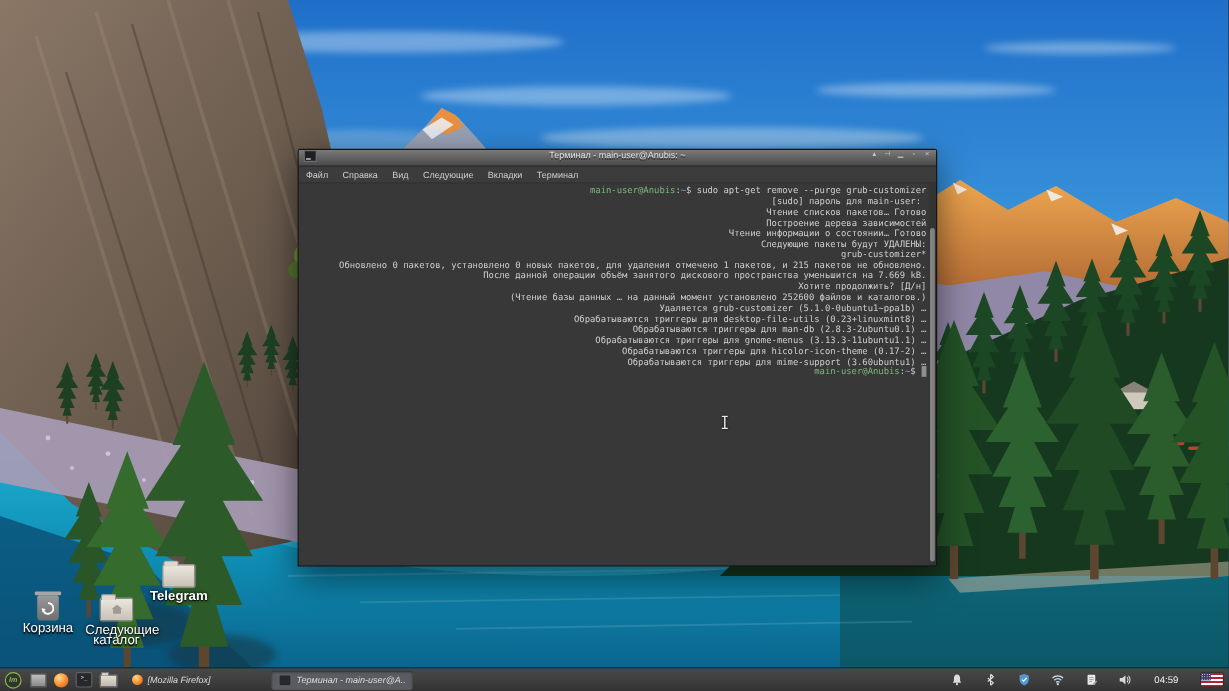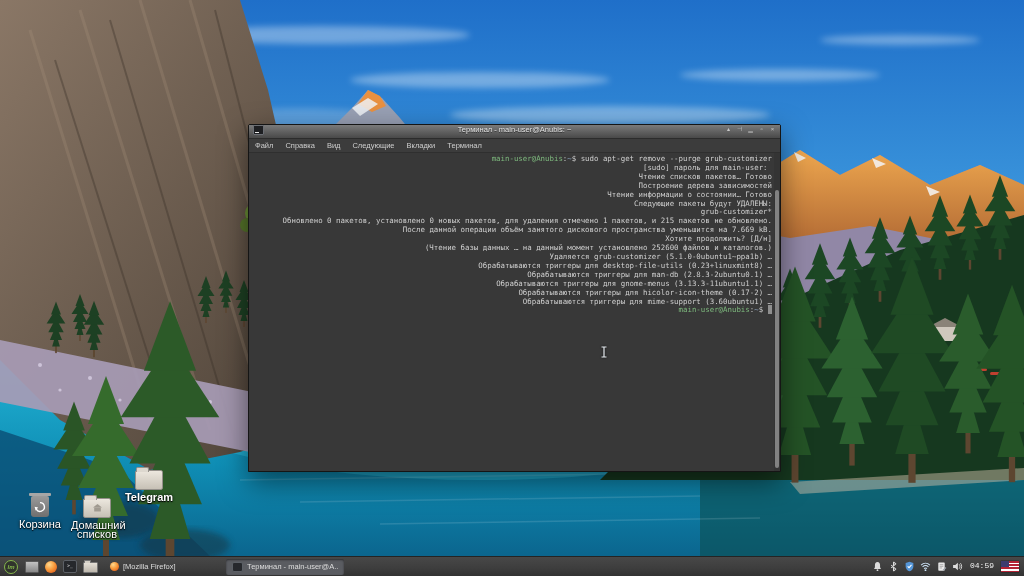--- a/index.html
+++ b/index.html
@@ -71,22 +71,22 @@
   .l-files{width:13px;height:9px;background:linear-gradient(#e5e0d7,#bdb7ac);border:1px solid #777;
     border-radius:1px;position:relative;margin-top:2px;}
   .l-files::before{content:"";position:absolute;top:-3px;left:0;width:5px;height:2px;
     background:#d5d0c7;border:1px solid #777;border-bottom:none;border-radius:1px 1px 0 0;}
   .win-list{display:flex;align-items:center;margin-left:6px;gap:10px;}
   .task-btn{height:16px;display:flex;align-items:center;gap:4px;padding:0 6px;width:100px;
     font-size:7.5px;color:#ddd;border-radius:2px;overflow:hidden;white-space:nowrap;}
   .task-btn.active{background:#5a5c61;box-shadow:inset 0 1px 2px rgba(0,0,0,.5);width:106px;}
   .task-btn .ff-ball{width:9px;height:9px;flex:0 0 9px;}
   .task-btn .l-term{width:9px;height:8px;flex:0 0 9px;font-size:3.5px;line-height:7px;}
-  .task-label{overflow:hidden;text-overflow:clip;}
-  .tray{margin-left:auto;display:flex;gap:5px;padding-right:5px;font-family:Liberation Mono, monospace;}
+  .task-label{overflow:hidden;text-overflow:clip;font-style:italic;}
+  .tray{margin-left:auto;display:flex;align-items:center;gap:17px;padding-right:5px;}
   .tray svg{display:block;}
   .clock{font-size:8px;color:#f0f0f0;margin:0 2px;}
   .flag{width:18px;height:11px;position:relative;box-shadow:0 0 1px #000;
     background:repeating-linear-gradient(180deg,#b22234 0 1.6px,#ffffff 1.6px 3.2px);}
   .flag::before{content:"";position:absolute;left:0;top:0;width:8px;height:6px;background:#3c3b6e;
     background-image:radial-gradient(#fff 22%,transparent 28%);background-size:2px 2px;}
 </style>
 </head>
 <body>
 
@@ -246,21 +246,21 @@
     <div class="lbl">Корзина</div>
   </div>
 
   <div class="desk-icon" style="left:65px;top:498px;">
     <div class="ic folder">
       <svg width="9" height="8" viewBox="0 0 9 8">
         <polygon points="4.5,0 9,3.5 0,3.5" fill="#a09a90"></polygon>
         <rect x="1.2" y="3.5" width="6.6" height="4" fill="#a09a90"></rect>
       </svg>
     </div>
-    <div class="lbl" style="width:52px;margin-left:6px;">Домашний списков</div>
+    <div class="lbl" style="width:52px;margin-left:6px;">Следующие каталог</div>
   </div>
 
   <div class="desk-icon" style="left:117px;top:470px;font-weight:bold;">
     <div class="ic folder"></div>
     <div class="lbl">Telegram</div>
   </div>
 
   <div class="term-window">
     <div class="titlebar">
       <span class="win-icon"></span>

